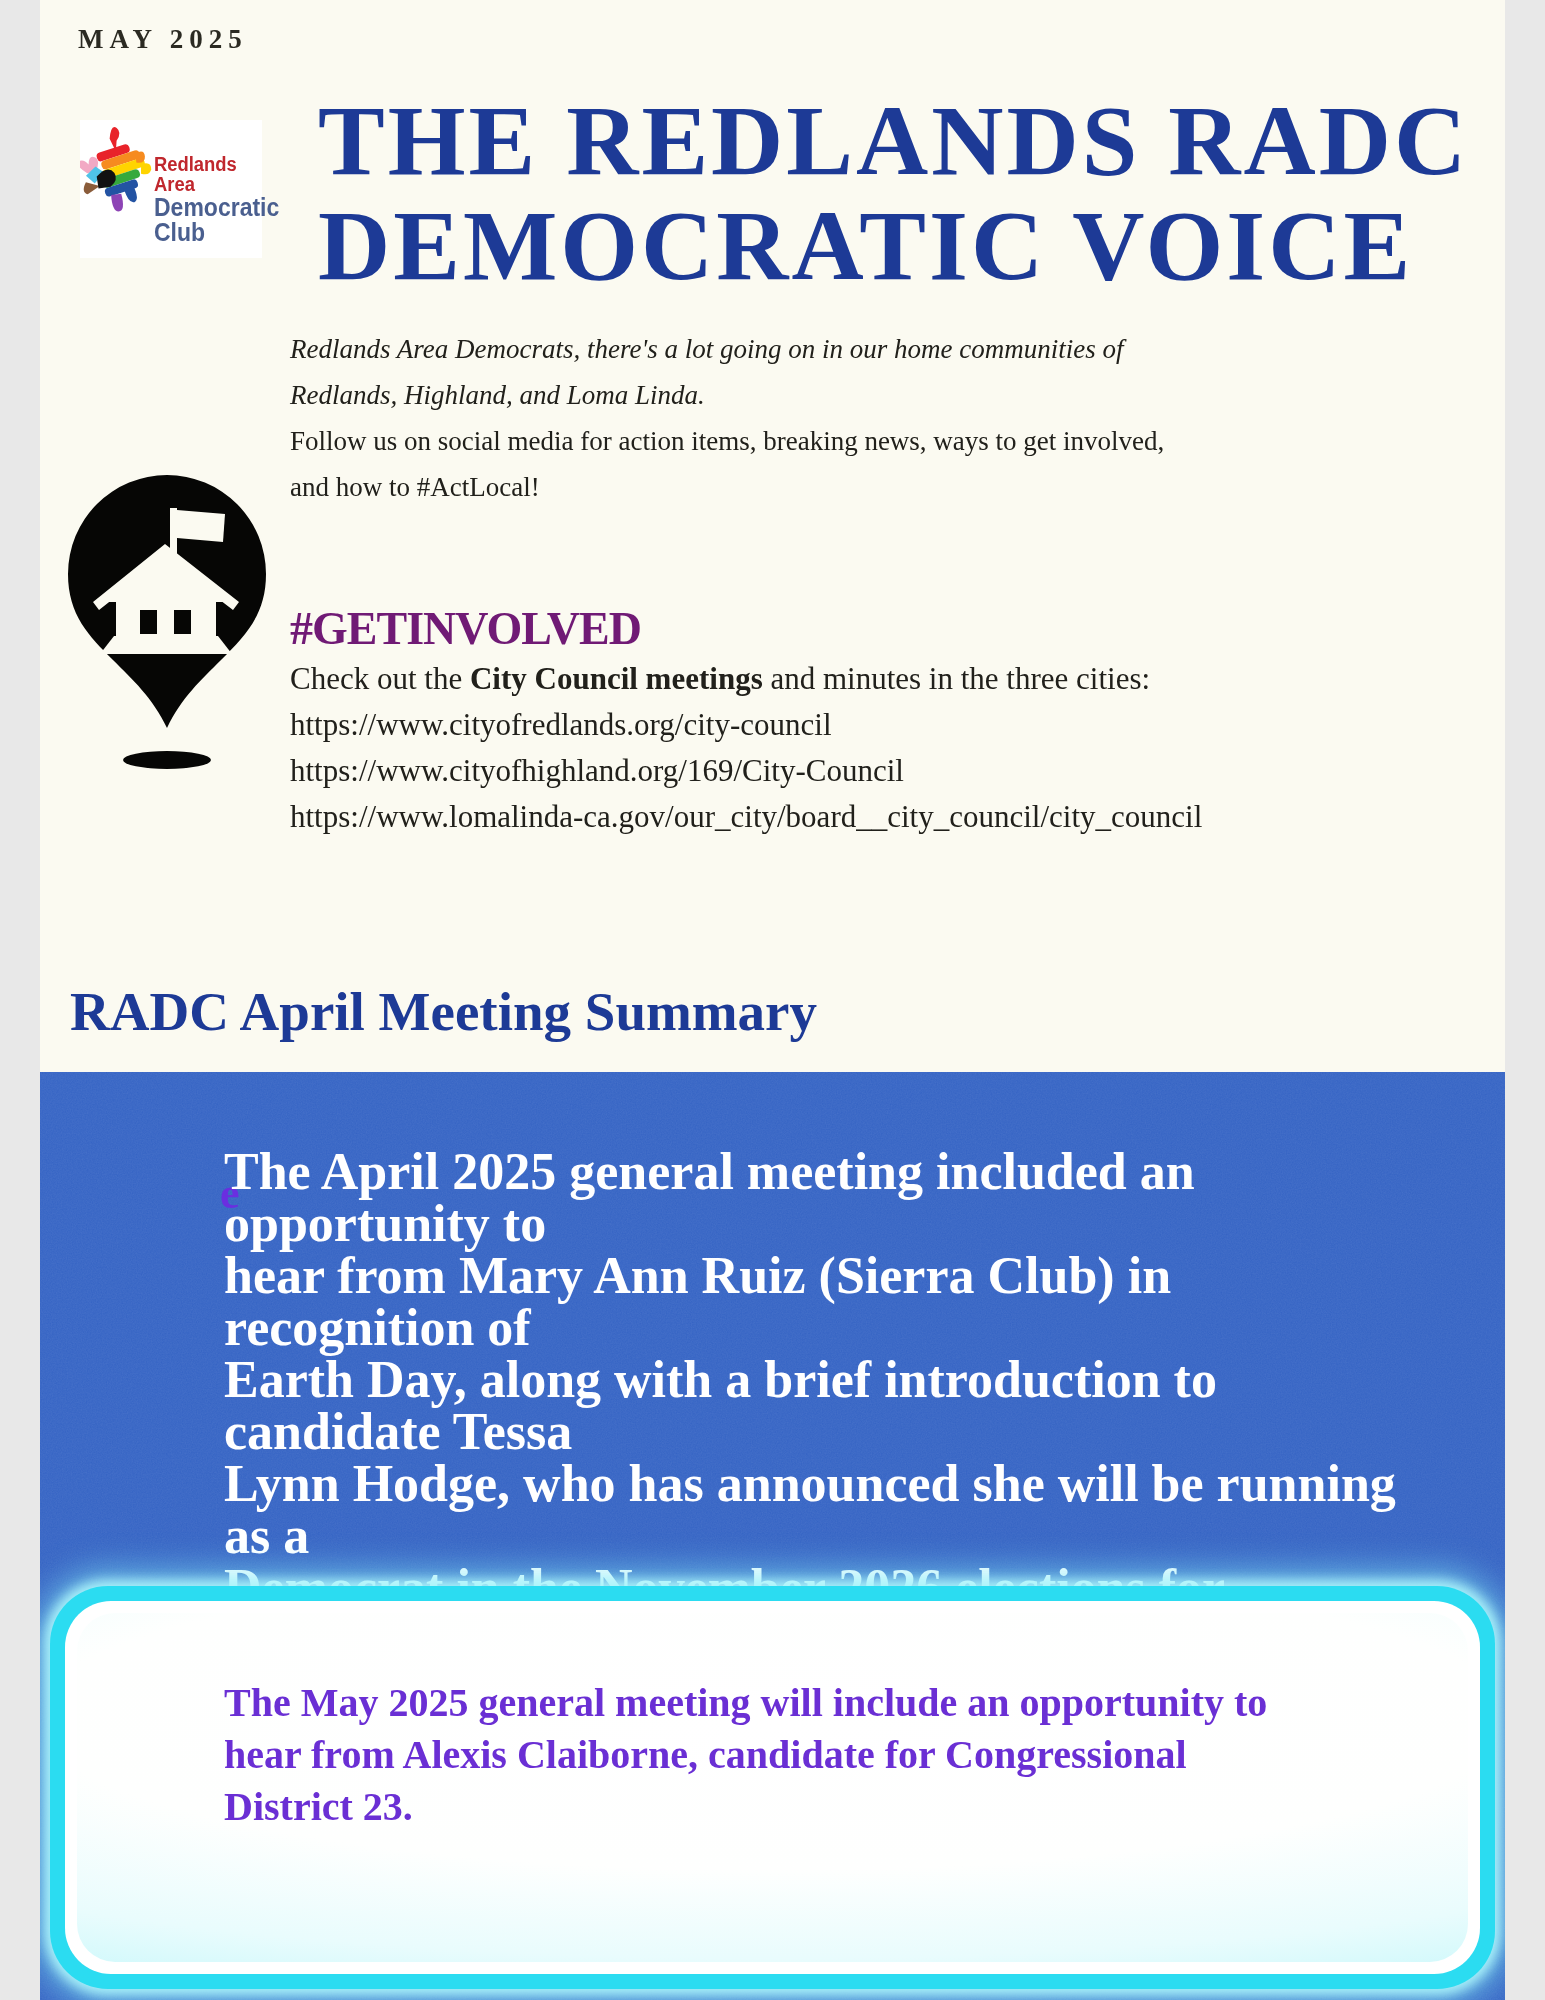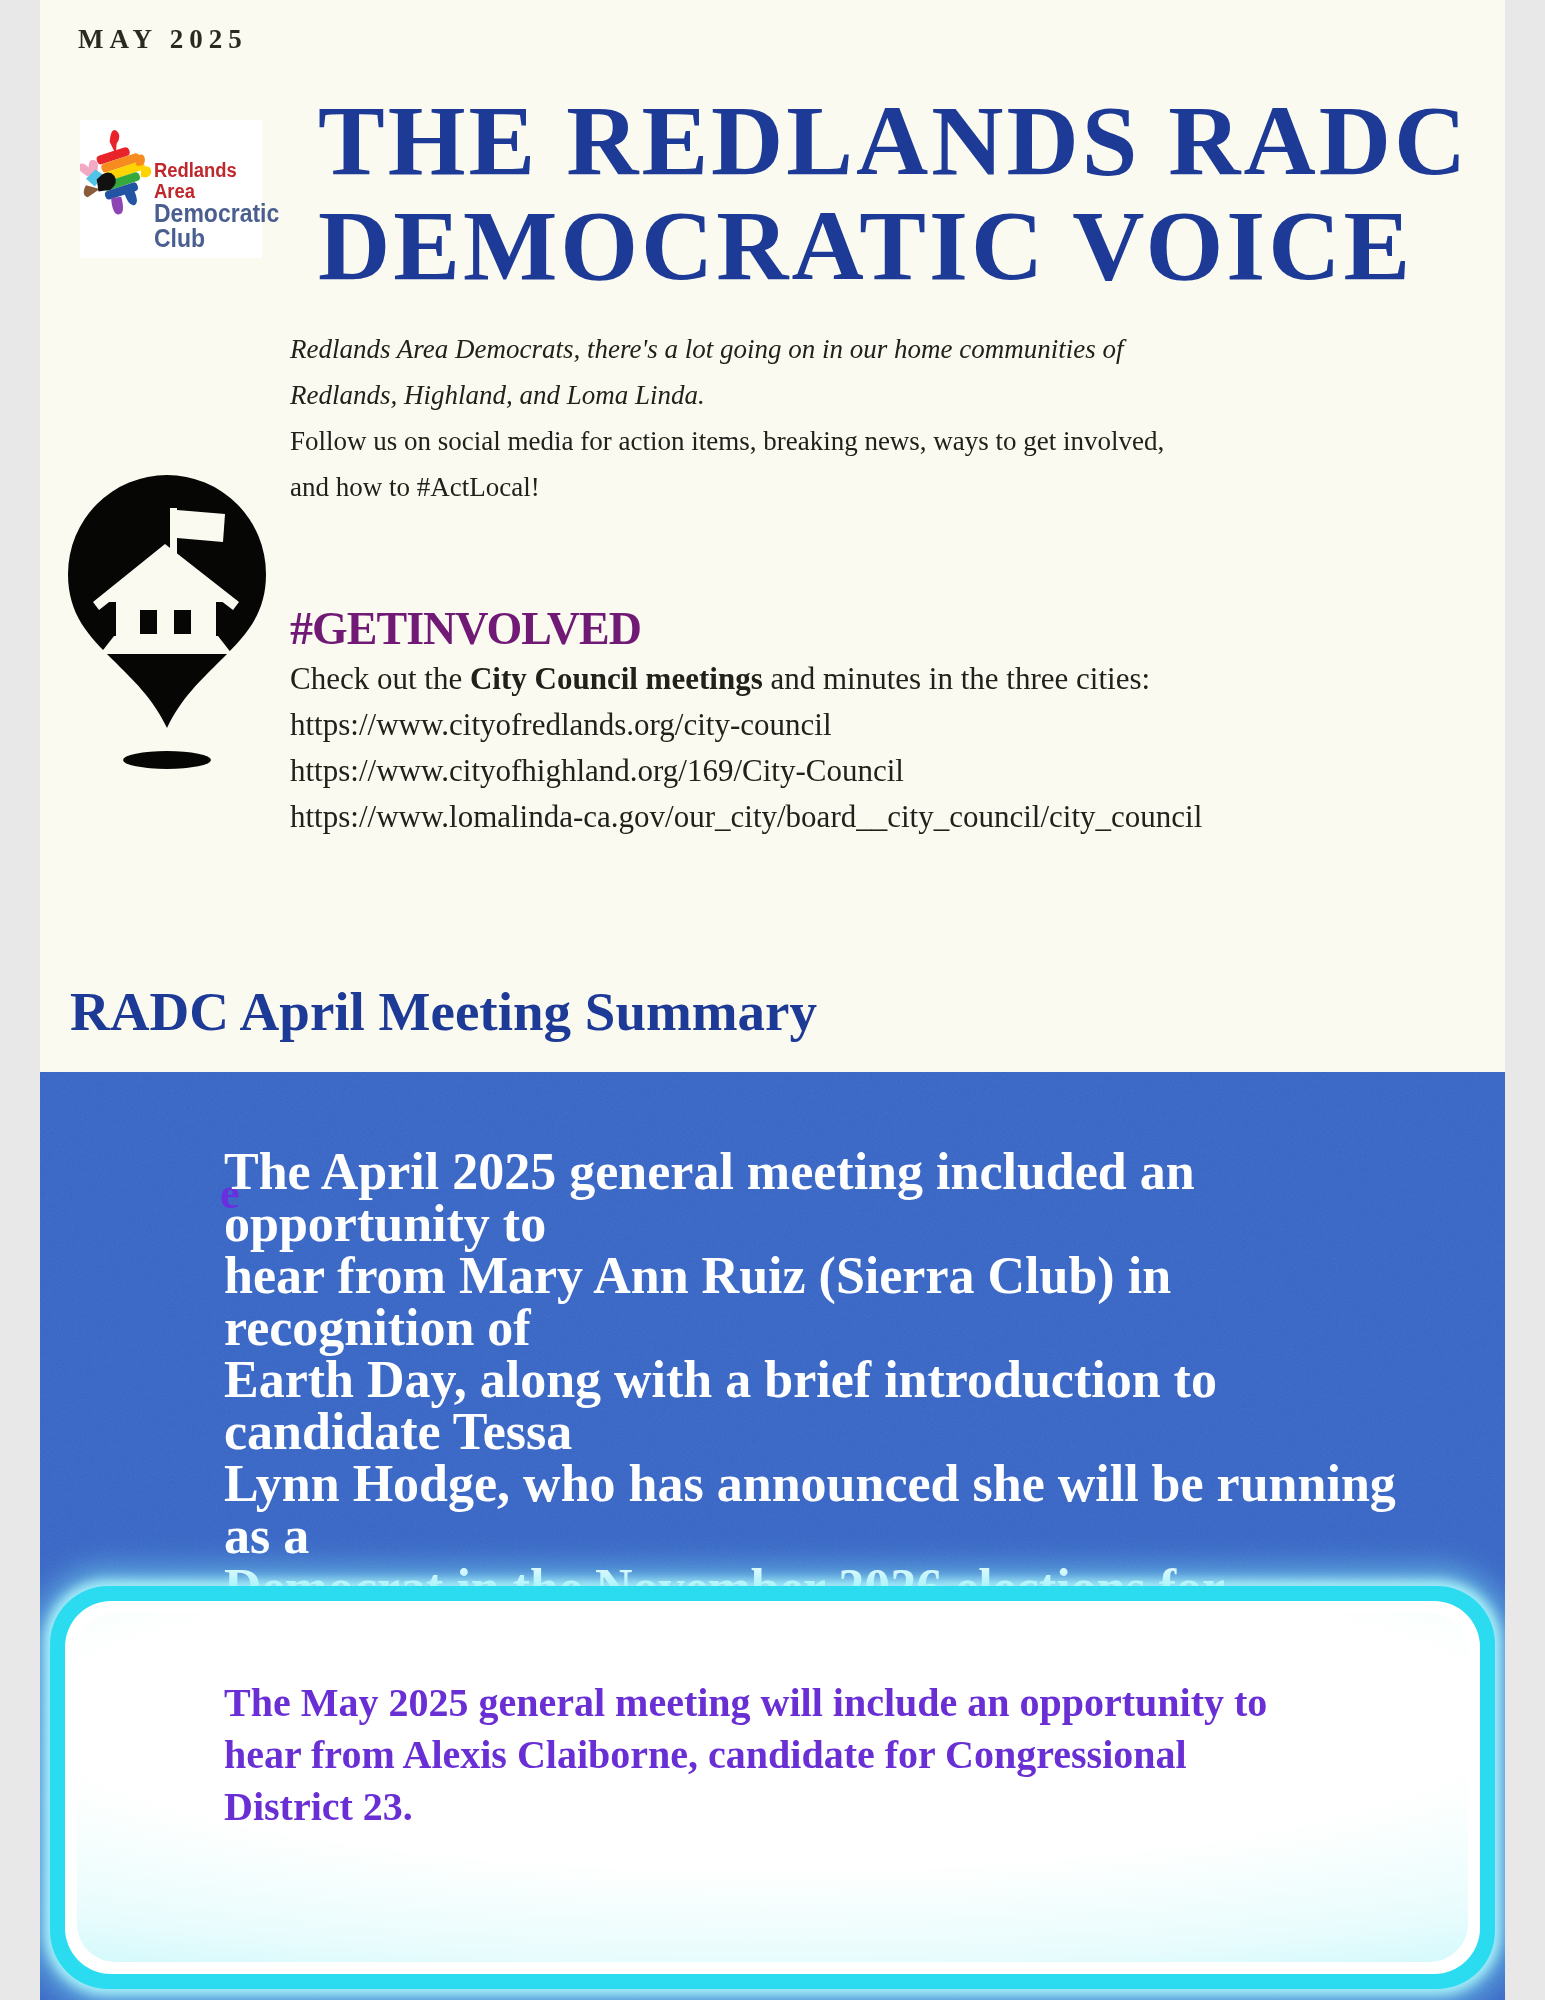--- a/index.html
+++ b/index.html
@@ -9,21 +9,21 @@
     background:#fbfaf1; overflow:hidden;
     font-family:"Liberation Serif","DejaVu Serif",serif; color:#21201b;
   }
   .date{
     position:absolute; left:38px; top:24px;
     font-size:27px; font-weight:bold; letter-spacing:6px; color:#2b2a22;
   }
   
   .logo{
     position:absolute; left:40px; top:120px; width:182px; height:138px;
-    background:#ffffff; display:flex; align-items:center;
+    background:#ffffff; display:flex; align-items:flex-start;
   }
   .logo svg{ flex:0 0 auto; }
   .logo-text{
     font-family:"Liberation Sans","DejaVu Sans",sans-serif;
     font-weight:bold; line-height:1.02; transform:scaleX(.92); transform-origin:left center;
     margin-left:-4px; margin-top:34px;
   }
   .lt1{ color:#c0272d; font-size:20px; }
   .lt2,.lt3{ color:#4a5f8f; font-size:25px; }
   

